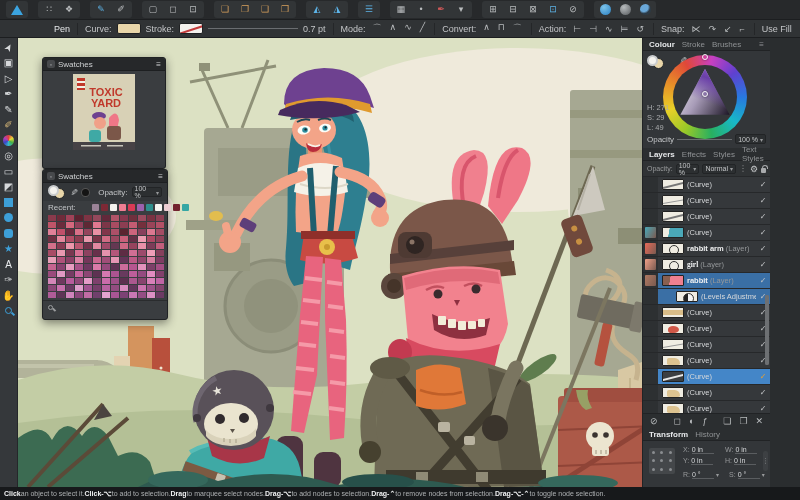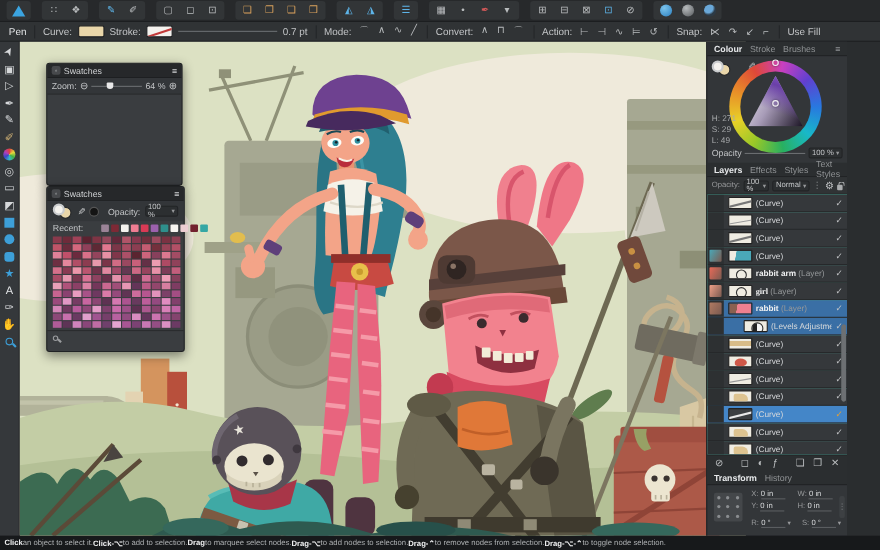--- a/index.html
+++ b/index.html
@@ -107,21 +107,21 @@
   .mark { position:absolute; width:6px; height:6px; border:1.4px solid #f2f2f2; border-radius:50%;
     box-shadow:0 0 2px rgba(0,0,0,.6); }
   .hsl { position:absolute; left:4px; top:52px; line-height:10px; color:#a9abad; font-size:7.5px; }
   .oprow { position:absolute; left:4px; bottom:4px; right:4px; display:flex; align-items:center; gap:3px; }
   .oprow .track { flex:1; height:1px; background:#6a6d70; }
   .opbox { background:#2c2f31; border:1px solid #222426; border-radius:2px; padding:0 2px; height:10px;
     display:flex; align-items:center; gap:2px; font-size:7px; }
 
   .layerhead { height:16px; display:flex; align-items:center; gap:3px; padding:0 4px; background:#303335;
     border-bottom:1px solid #26282a; }
-  .layerlist { position:relative; height:236px; overflow:hidden; background:#5eead4; }
+  .layerlist { position:relative; height:236px; overflow:hidden; background:#be185d; }
   .lrow { height:16px; display:flex; align-items:center; border-bottom:1px solid #26282a; background:#35383b; }
   .lrow.sel { background:#3a6fa5; }
   .lrow.selbright { background:#4486c8; }
   .lgutter { width:15px; height:100%; background:#2d3032; display:flex; align-items:center; justify-content:center; flex:none; }
   .sthumb { width:11px; height:11px; border-radius:1px; }
   .lthumb { width:22px; height:11px; background:#efece2; border-radius:1px; margin:0 3px 0 4px; flex:none;
     position:relative; overflow:hidden; border:1px solid #222; }
   .lthumb.stroke::after, .lthumb.darkstroke::after { content:""; position:absolute; left:-3px; top:4px; width:30px; height:2px;
     background:#777; transform:rotate(-14deg); }
   .lthumb.line::after { content:""; position:absolute; left:-3px; top:5px; width:30px; height:1px;
@@ -273,21 +273,21 @@
         <span class="tbtn">
           <span class="sphere grey"></span>
         </span>
         <span class="tbtn">
           <span class="sphere dark"></span>
         </span>
       </div>
     </div>
 
   <div class="ctxbar">
-    <span style="color:#e4e6e8;">Pen</span>
+    <span style="color:#e4e6e8;margin-left:46px;">Pen</span>
     <span class="sep"></span>
     <span>Curve:</span>
     <span class="swatch-chip chip-fill"></span>
     <span>Stroke:</span>
     <span class="swatch-chip chip-stroke"></span>
     <span class="mini-slider"></span>
     <span>0.7 pt</span>
     <span class="sep"></span>
     <span>Mode:</span>
     <span id="modeicons" style="display:flex;gap:4px;">
@@ -598,28 +598,37 @@
     </svg>
 
     
     <div class="fpanel" id="navigator" style="left:24px; top:19px;">
       <div class="fhead">
         <span class="minibtn" style="width:8px;height:8px;">◦</span>
         <span>Swatches</span>
         <span class="spacer"></span>
         <span>≡</span>
       </div>
-      <div class="navzoom">
-        <span>Zoom:</span>
-        <span style="font-size:9px;">⊖</span>
-        <span class="track">
-            <span class="handle"></span>
-          </span>
-        <span>64 %</span>
-        <span style="font-size:9px;">⊕</span>
+      <div class="navbody">
+        <svg width="62" height="76" viewBox="0 0 62 76">
+          <rect x="0" y="0" width="62" height="76" fill="#d8d1b6"></rect>
+          <rect x="4" y="4" width="8" height="12" fill="#c0392b"></rect>
+          <rect x="4" y="7" width="8" height="2" fill="#f2efe4"></rect>
+          <rect x="4" y="12" width="8" height="2" fill="#f2efe4"></rect>
+          <text x="33" y="22" text-anchor="middle" font-size="11" font-weight="bold" fill="#c0392b" font-family="Liberation Sans, sans-serif">TOXIC</text>
+          <text x="33" y="33" text-anchor="middle" font-size="11" font-weight="bold" fill="#c0392b" font-family="Liberation Sans, sans-serif">YARD</text>
+          <ellipse cx="26" cy="42" rx="7" ry="4" fill="#6e4190"></ellipse>
+          <circle cx="27" cy="49" r="6" fill="#f0a088"></circle>
+          <path d="M36,44 q8,-10 10,2 l-2,10 l-8,0 Z" fill="#ef7787"></path>
+          <rect x="34" y="52" width="14" height="14" rx="3" fill="#7b5749"></rect>
+          <rect x="16" y="56" width="12" height="12" rx="3" fill="#3fa9a5"></rect>
+          <rect x="0" y="68" width="62" height="8" fill="#474245"></rect>
+          <rect x="8" y="71" width="20" height="1.5" fill="#c8c4ba"></rect>
+          <rect x="34" y="71" width="16" height="1.5" fill="#c8c4ba"></rect>
+        </svg>
       </div>
     </div>
 
     
     <div class="fpanel" id="swatches" style="left:24px; top:131px;">
       <div class="fhead">
         <span class="minibtn" style="width:8px;height:8px;">◦</span>
         <span>Swatches</span>
         <span class="spacer"></span>
         <span>≡</span>

